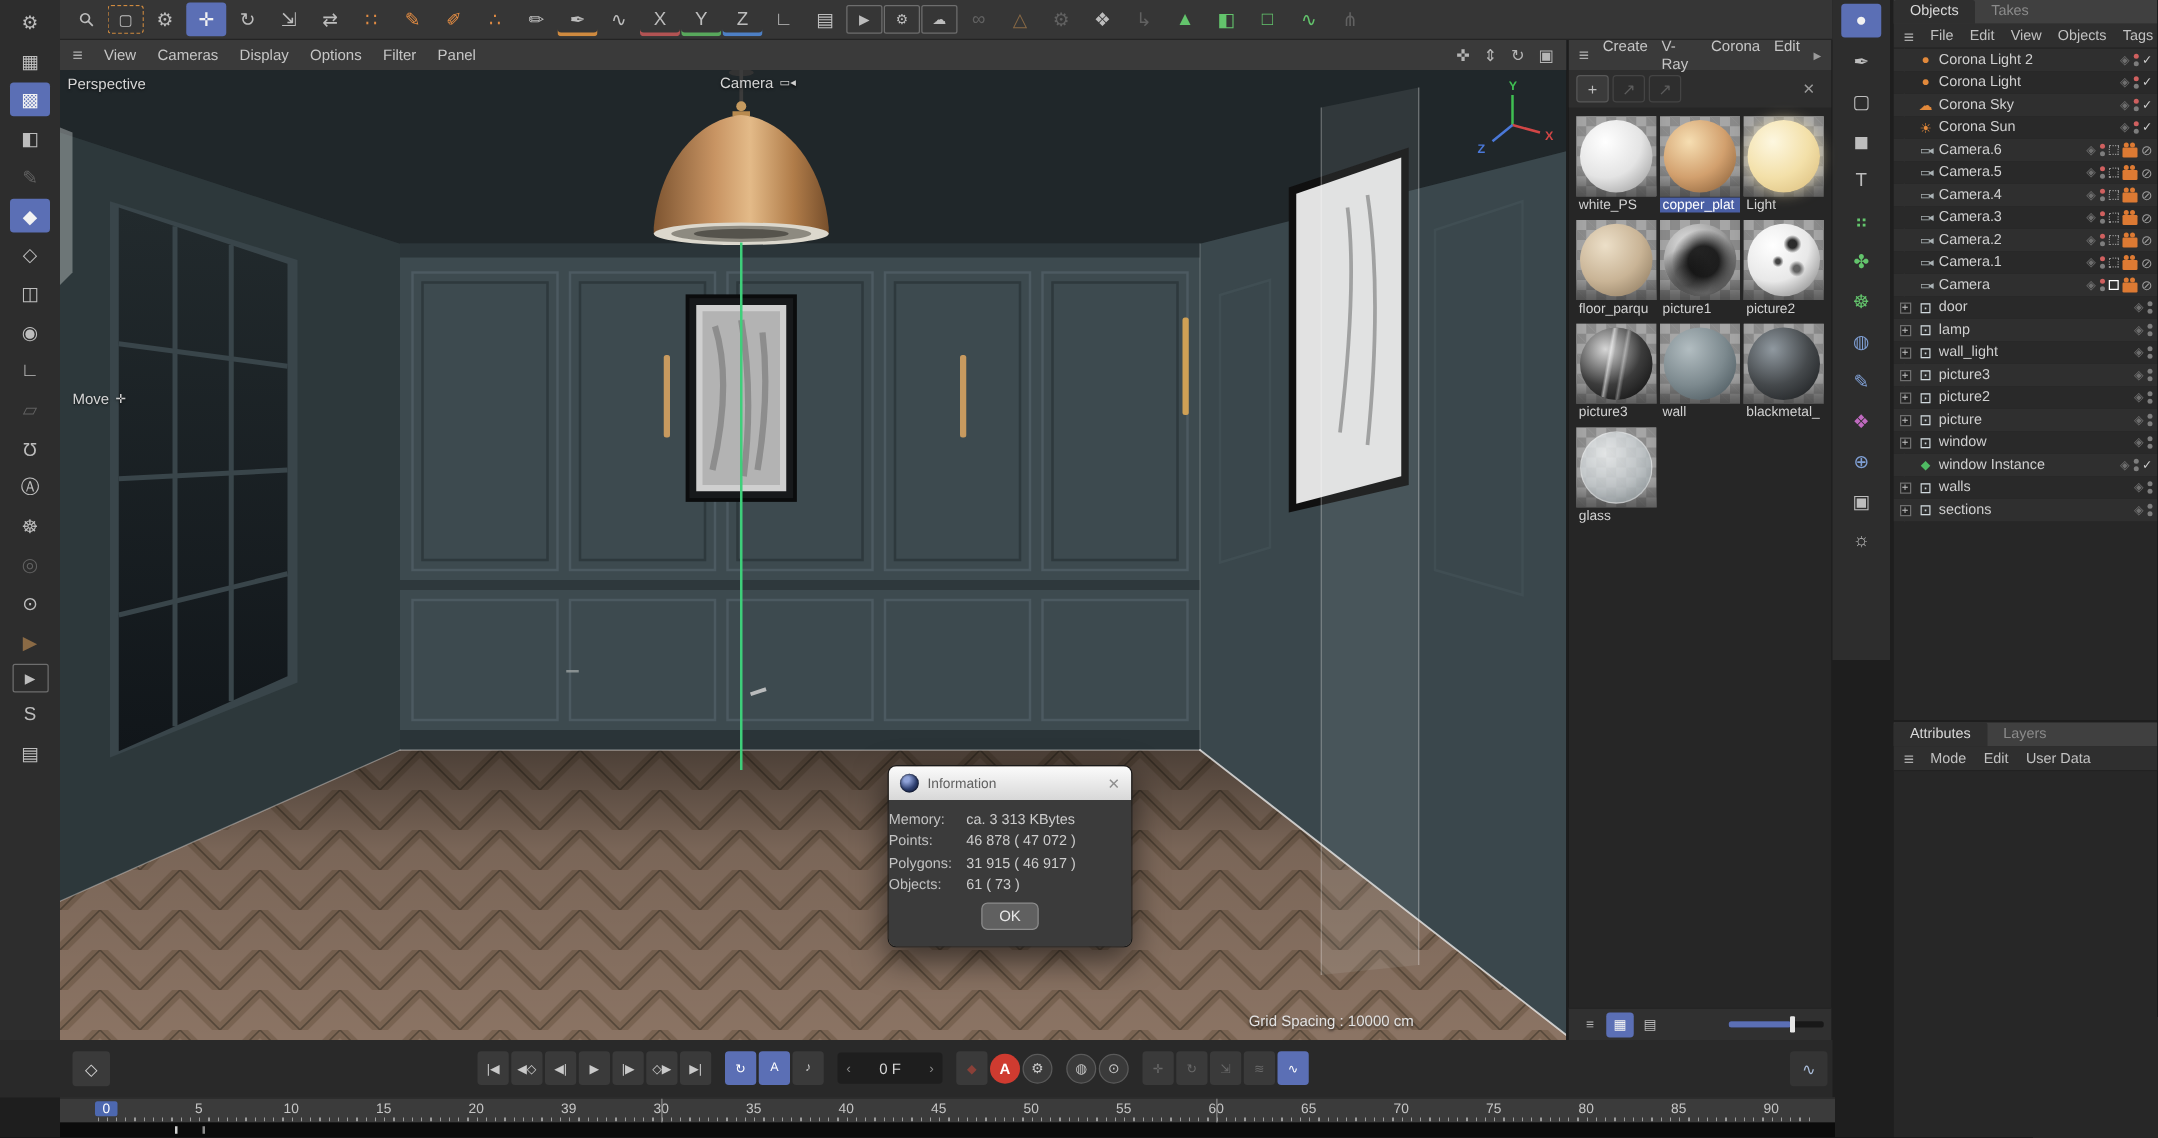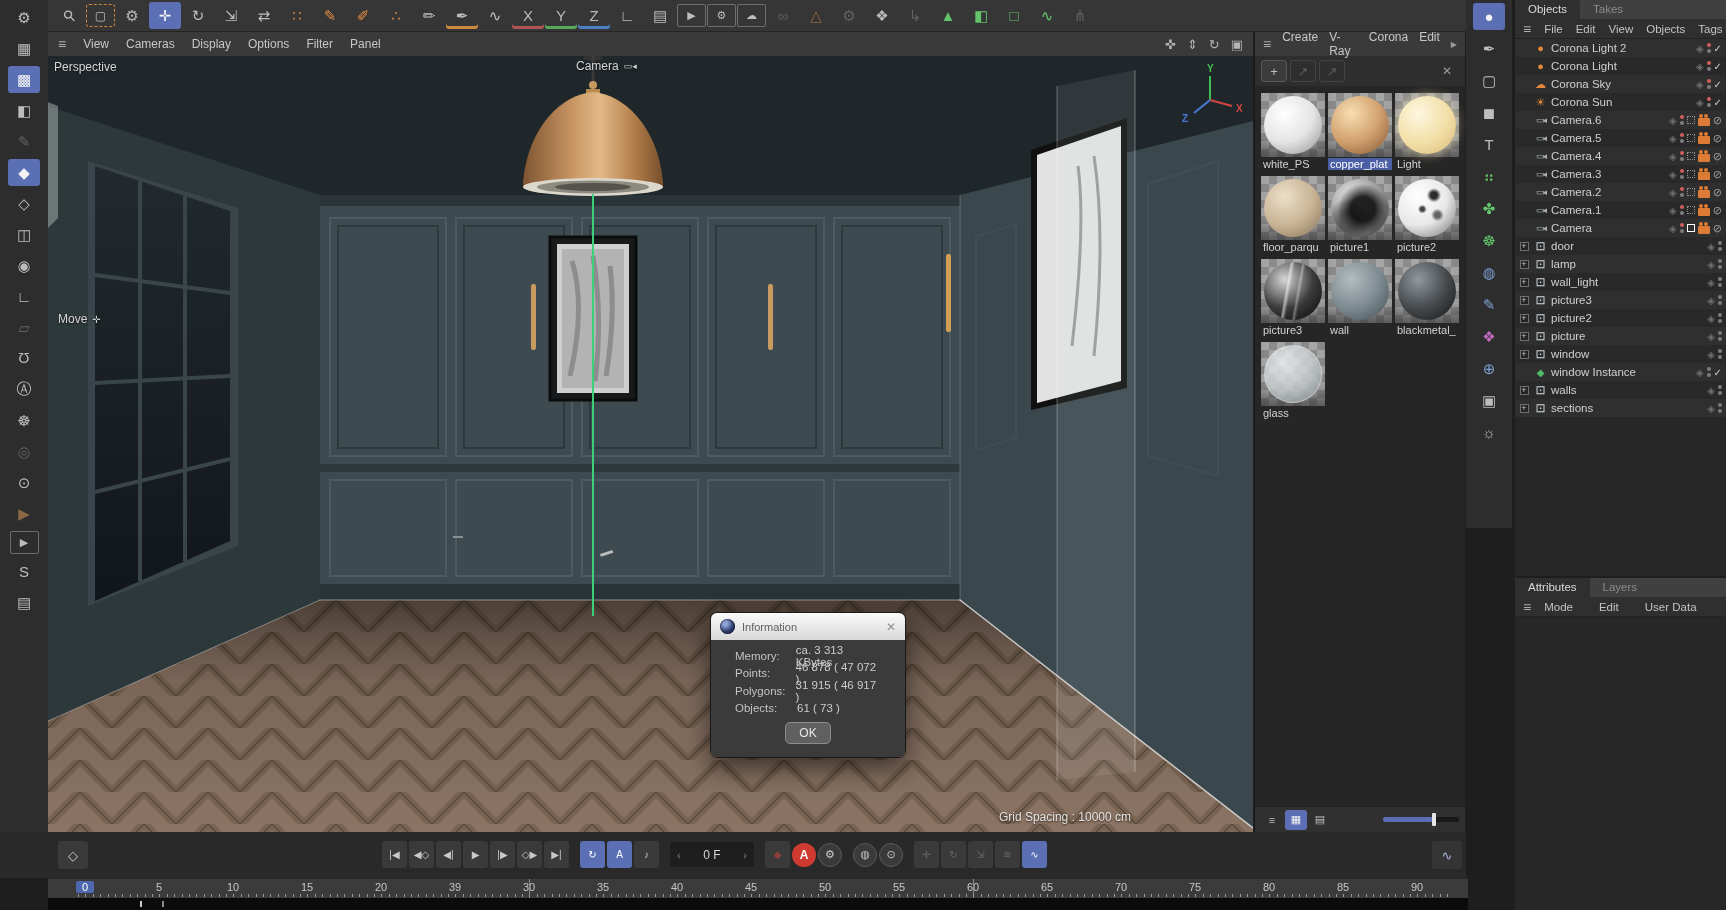--- a/index.html
+++ b/index.html
@@ -44,21 +44,21 @@
 #hud-move{left:10px;top:256px;display:flex;gap:5px;align-items:center}
 #hud-move .mini{font-size:10px;color:#cfcfcf}
 #hud-grid{right:122px;bottom:8px;color:#e3e3e3}
 
 
 .dialog{position:absolute;left:662px;top:580px;width:196px;height:146px;border-radius:7px;box-shadow:0 10px 26px rgba(0,0,0,.55);z-index:10;overflow:hidden;border:1px solid #1a1a1a}
 .dlg-title{height:27px;background:linear-gradient(#fbfbfb,#d8d8d8);display:flex;align-items:center;padding:0 9px;gap:7px}
 .dlg-logo{width:15px;height:15px;border-radius:50%;background:radial-gradient(circle at 35% 30%,#8fa2d8 0 15%,#2e3f70 55%,#0c1531 100%);box-shadow:inset 0 0 2px #000;flex:none}
 .dlg-title-text{color:#606060;font-size:11px}
 .dlg-close{margin-left:auto;color:#8f8f8f;font-size:12px}
-.dlg-body{background:#3b3b3b;height:119px;padding:7px 24px 8px}
+.dlg-body{background:#3b3b3b;height:119px;padding:7px 0 8px}
 .dlg-row{display:flex;height:17.5px;align-items:center;font-size:11.5px}
 .dlg-label{width:62px;color:#c2c2c2}
 .dlg-value{color:#cdcdcd}
 .dlg-ok{margin:5px auto 0;width:46px;height:22px;background:#606060;border:1px solid #8d8d8d;border-radius:5px;color:#e8e8e8;font-size:12px;text-align:center;line-height:20px}
 
 
 .materials{left:1254px;top:32px;width:211px;height:800px;background:#262626;border-left:1px solid #191919}
 .mat-menubar{height:24px;background:#3a3a3a;display:flex;align-items:center;gap:11px;padding:0 8px;color:#c6c6c6}
 .mat-ov{margin-left:auto;font-size:8px;color:#9a9a9a}
 .mat-tools{height:30px;display:flex;align-items:center;gap:3px;padding:0 6px;background:#2e2e2e}
@@ -895,21 +895,21 @@
   </div>
 
   <div class="panel attr-panel">
     <div class="tabs">
 
     <span class="tab sel">Attributes</span>
         <span class="tab">Layers</span>
       </div>
     <div class="pmenu">
       <span class="burger">≡</span>
-      <span style="display:flex;gap:26px">
+      <span style="display:flex;gap:14px">
 
       <span>Mode</span>
           <span>Edit</span>
           <span>User Data</span>
         </span>
     </div>
   </div>
 
   <div class="panel bottom-bar">
     <span class="kf-btn">◇</span>

